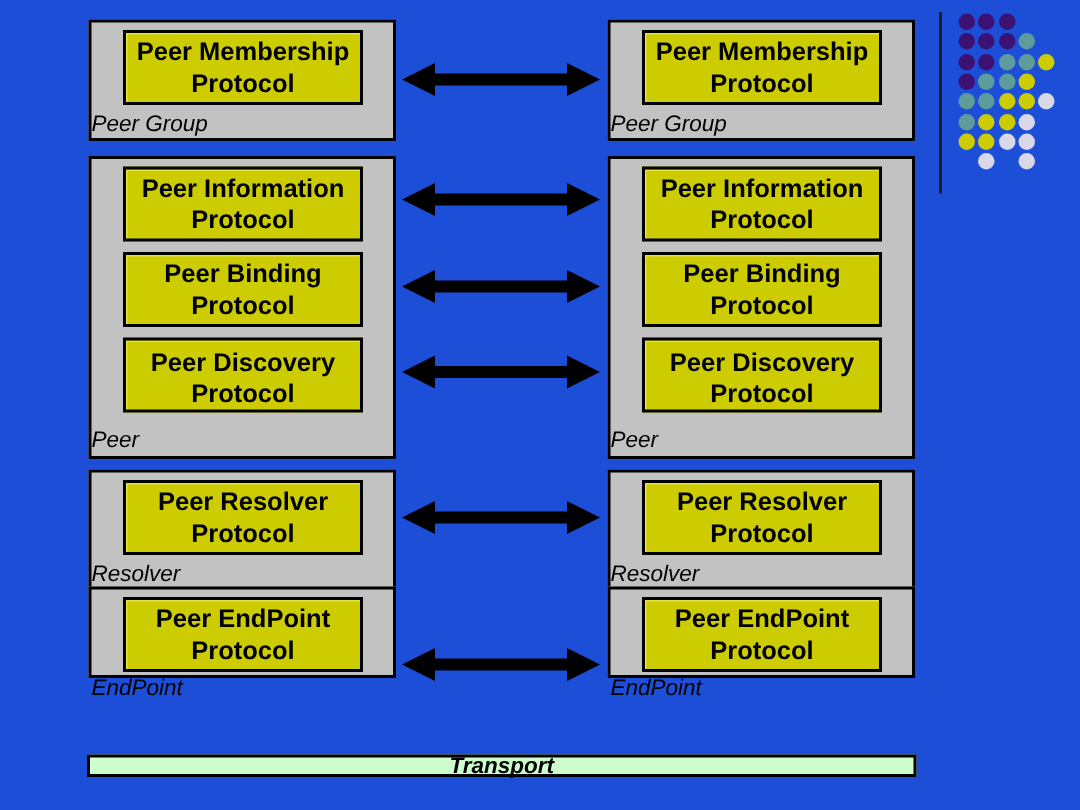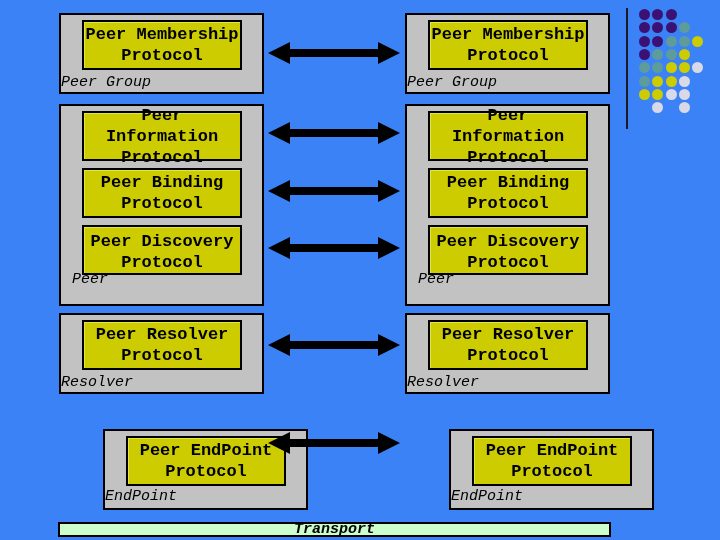--- a/index.html
+++ b/index.html
@@ -4,59 +4,59 @@
 <style>
   :root{
     --container-gray:#c2c2c2;
     --box-yellow:#cccc00;
     --transport-green:#ccffcc;
     --arrow-black:#000000;
     --accent-line:#1a1a26;
   }
   html,body{margin:0;padding:0;background:#ffffff;}
   .slide{
-    position:relative;width:720px;height:540px;background:#3b82f6;
-    font-family:Liberation Mono, monospace;color:#000;
+    position:relative;width:720px;height:540px;background:#1d4ed8;
+    font-family:Liberation Sans, sans-serif;color:#000;
     overflow:hidden;
   }
   .group{
     position:absolute;width:205px;background:var(--container-gray);
     border:2px solid #000;box-sizing:border-box;
   }
   .col-left{left:59px;}
   .col-right{left:405px;}
   .g-a{top:13px;height:81px;}
   .g-b{top:104px;height:202px;}
   .g-c{top:313px;height:81px;}
-  .g-d{top:429px;height:81px;margin-left:44px;}
+  .g-d{top:391px;height:61px;}
   .pbox{
     position:absolute;left:21px;width:160px;height:50px;box-sizing:border-box;
     background:var(--box-yellow);border:2px solid #000;
     box-shadow:inset 1px 1px 0 rgba(255,255,150,0.45);
     display:flex;flex-direction:column;justify-content:center;align-items:center;
     font-weight:bold;font-size:17px;line-height:21px;text-align:center;
   }
   .pb-1{top:5px;}
   .pb-2{top:62px;}
   .pb-3{top:119px;justify-content:flex-end;}
   .sublabel{
     position:absolute;left:0;width:100%;text-align:left;
     font-style:italic;font-size:15px;line-height:18px;
   }
   .sl-a{top:59px;}
-  .sl-b{top:165px;margin-left:11px;}
+  .sl-b{top:179px;}
   .sl-c{top:59px;}
   .sl-d{top:57px;}
   .arrow{position:absolute;left:268px;width:132px;height:24px;color:var(--arrow-black);}
   .arrow svg{display:block;}
   .transport{
     position:absolute;left:58px;top:503px;width:553px;height:15px;box-sizing:border-box;
     background:var(--transport-green);border:2px solid #000;
     display:flex;align-items:center;justify-content:center;
-    font-size:15px;font-weight:bold;font-style:italic;line-height:15px;margin-top:19px;
+    font-size:15px;font-weight:bold;font-style:italic;line-height:15px;
   }
   .accent-line{
     position:absolute;left:626px;top:8px;width:2px;height:121px;
     background:var(--accent-line);
   }
   .dot-grid{position:absolute;left:639px;top:9px;width:68px;height:108px;}
   .dot{position:absolute;width:11px;height:11px;border-radius:50%;}
 </style>
 </head>
 <body>

